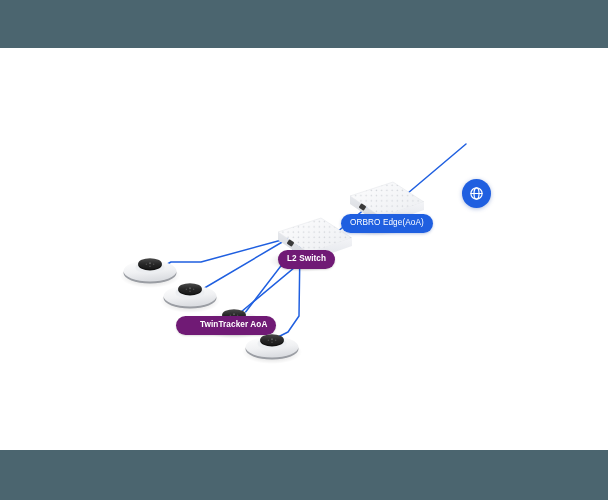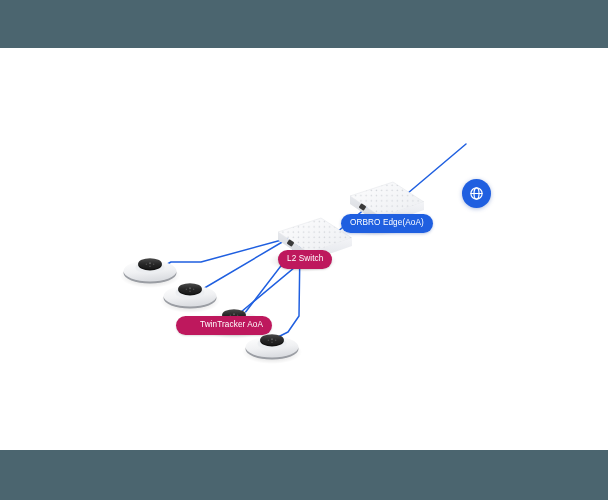--- a/index.html
+++ b/index.html
@@ -56,23 +56,23 @@
     padding: 5px 9px 6px 9px;
     text-align: center;
     user-select: none;
   }
   .pill-blue {
     background: #1f5fe0;
     box-shadow: 0 1px 3px rgba(25,70,170,.30);
     font-weight: 500;
   }
   .pill-gray {
-    background: #be185d;
+    background: #701a75;
     box-shadow: 0 1px 2px rgba(0,0,0,.14);
-    font-weight: 400;
+    font-weight: 700;
   }
 
   #label-orbro-edge   { left: 341px; top: 166px; }
   #label-l2-switch    { left: 278px; top: 202px; }
   #label-twintracker  { left: 176px; top: 268px; padding-left: 24px; }
 
   
   .globe-node {
     position: absolute;
     left: 462px;

